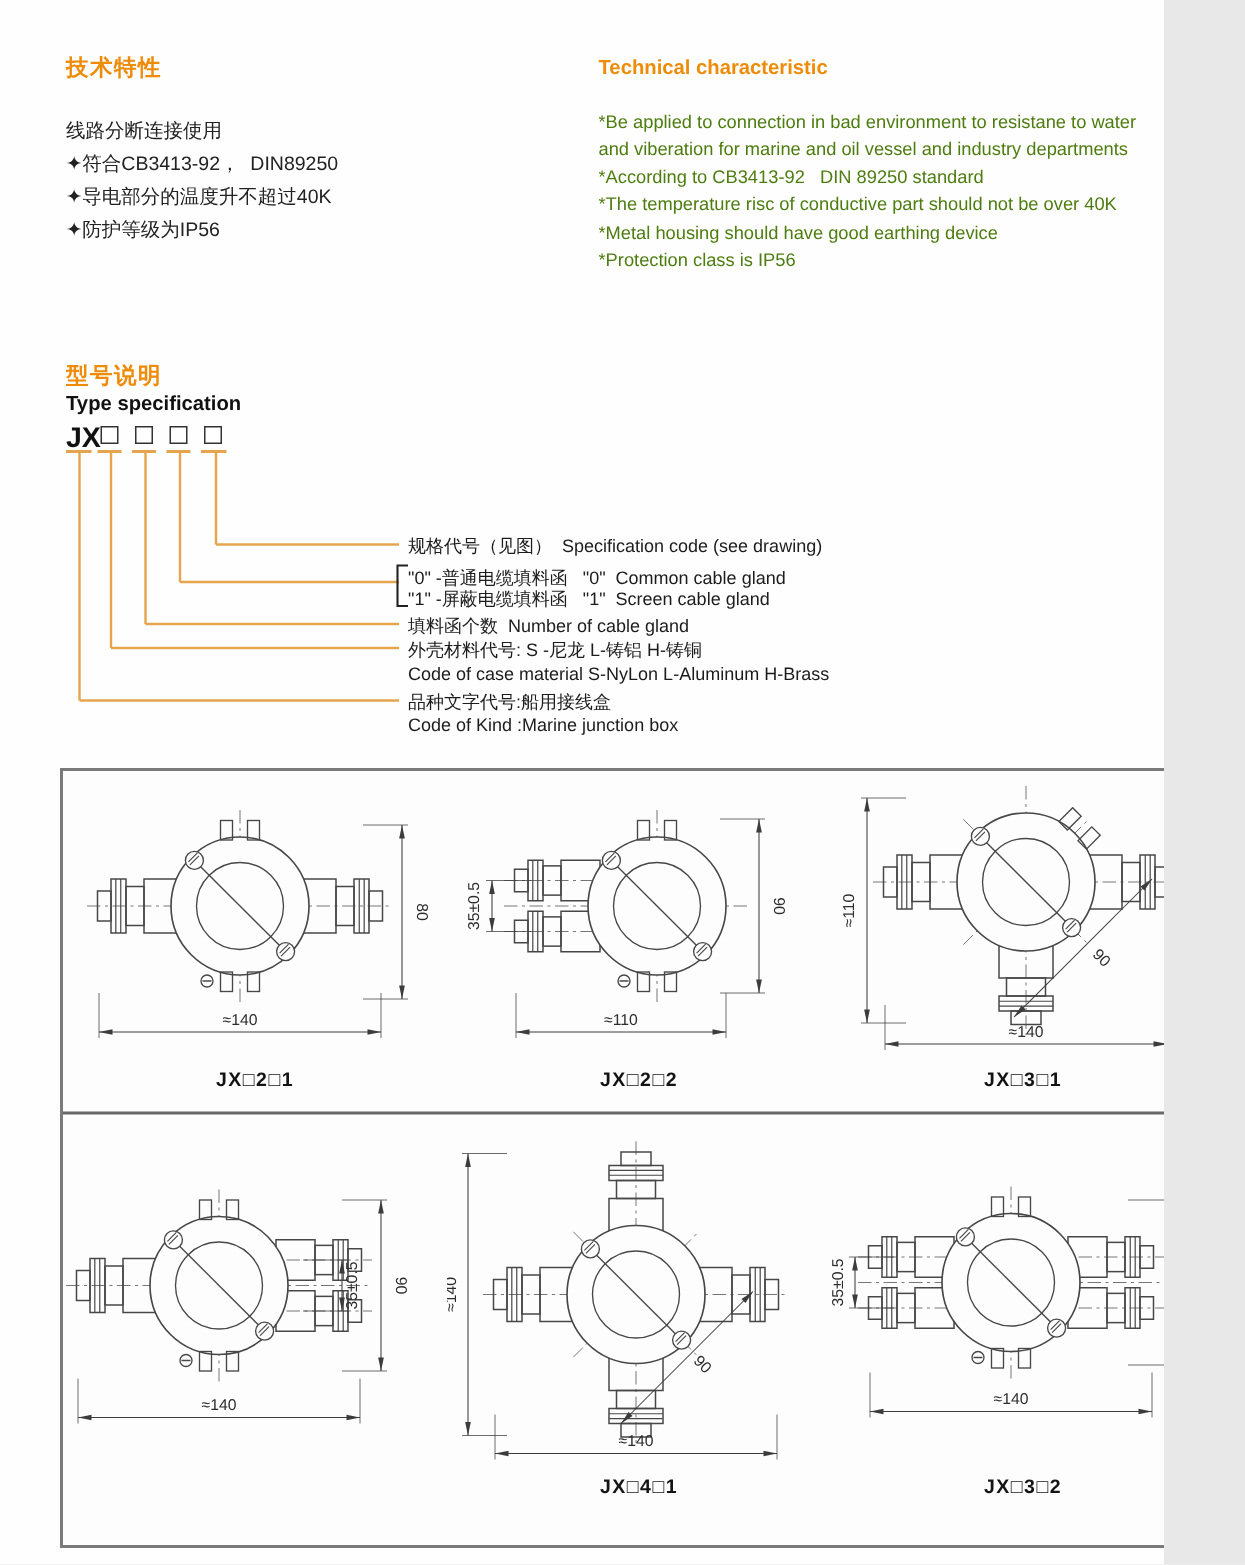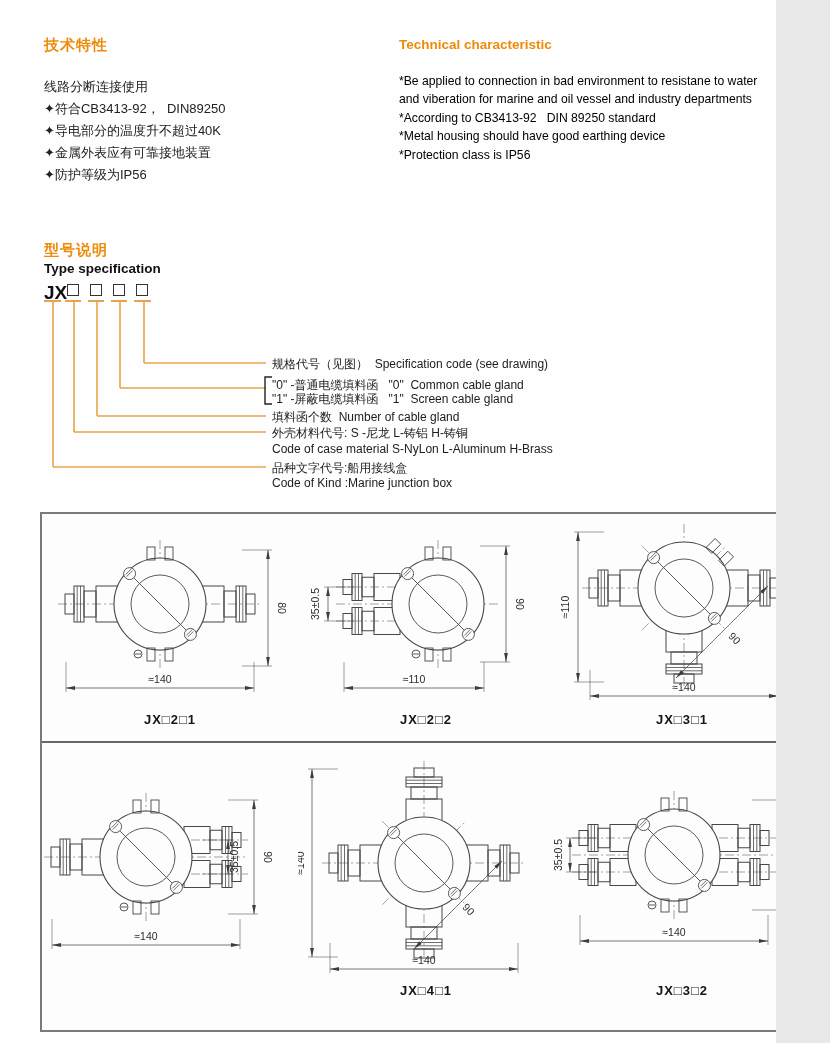--- a/index.html
+++ b/index.html
@@ -3,21 +3,21 @@
 <meta charset="utf-8">
 <style>
   html,body{margin:0;padding:0;background:#e8e8e8;}
   .page{position:relative;width:776px;height:1043px;background:#fefefe;
         font-family:"Liberation Sans","DejaVu Sans",sans-serif;color:#1e1e1e;overflow:hidden;}
   .abs{position:absolute;}
   .h-orange{color:#ee8c0a;font-weight:700;}
   .zh-title{font-size:15px;letter-spacing:1px;}
   .en-title{font-size:13.5px;}
   .zh-line{font-size:13px;line-height:22px;white-space:pre;color:#222;}
-  .en-line{font-size:12.2px;line-height:18.4px;white-space:pre;color:#000000;}
+  .en-line{font-size:12.2px;line-height:18.4px;white-space:pre;color:#4d7c0f;}
   .ts-zh{font-size:15px;letter-spacing:1px;}
   .ts-en{font-size:13.5px;font-weight:700;color:#111;}
   .jx-prefix{font-size:19px;font-weight:700;color:#111;}
   .jx-box{position:absolute;width:10px;height:10px;border:1.4px solid #333;background:#fff;}
   .jx-underline{position:absolute;height:2px;background:#e6a44e;}
   .tree-row{position:absolute;left:272px;font-size:12px;white-space:pre;color:#1c1c1c;}
   .board{position:absolute;left:40px;top:512px;width:772px;height:520px;
          border:2px solid #7a7a7a;box-sizing:border-box;background:#fdfdfd;}
   .drow{display:flex;width:100%;}
   .drow1{height:229px;border-bottom:2px solid #686868;box-sizing:border-box;}
@@ -33,29 +33,29 @@
 </head>
 <body>
 
 <div class="page">
 
   <div class="abs h-orange zh-title" style="left:44px;top:36px">技术特性</div>
   <div class="abs" style="left:44px;top:76px" id="zh-bullets">
       <div class="zh-line">线路分断连接使用</div>
       <div class="zh-line">✦符合CB3413-92，  DIN89250</div>
       <div class="zh-line">✦导电部分的温度升不超过40K</div>
-      <div class="zh-line">✦金属外表应有可靠接地装置</div>
       <div class="zh-line">✦防护等级为IP56</div>
     </div>
 
   <div class="abs h-orange en-title" style="left:399px;top:37px">Technical characteristic</div>
   <div class="abs" style="left:399px;top:72px" id="en-bullets">
       <div class="en-line">*Be applied to connection in bad environment to resistane to water</div>
       <div class="en-line">and viberation for marine and oil vessel and industry departments</div>
       <div class="en-line">*According to CB3413-92   DIN 89250 standard</div>
+      <div class="en-line">*The temperature risc of conductive part should not be over 40K</div>
       <div class="en-line">*Metal housing should have good earthing device</div>
       <div class="en-line">*Protection class is IP56</div>
     </div>
 
   <div class="abs h-orange ts-zh" style="left:44px;top:241px">型号说明</div>
   <div class="abs ts-en" style="left:44px;top:261px">Type  specification</div>
 
   <div class="abs jx-prefix" style="left:44px;top:282px">JX</div>
   <div id="jx-boxes">
       <div class="jx-box abs" style="left: 67px; top: 284px;"></div>

